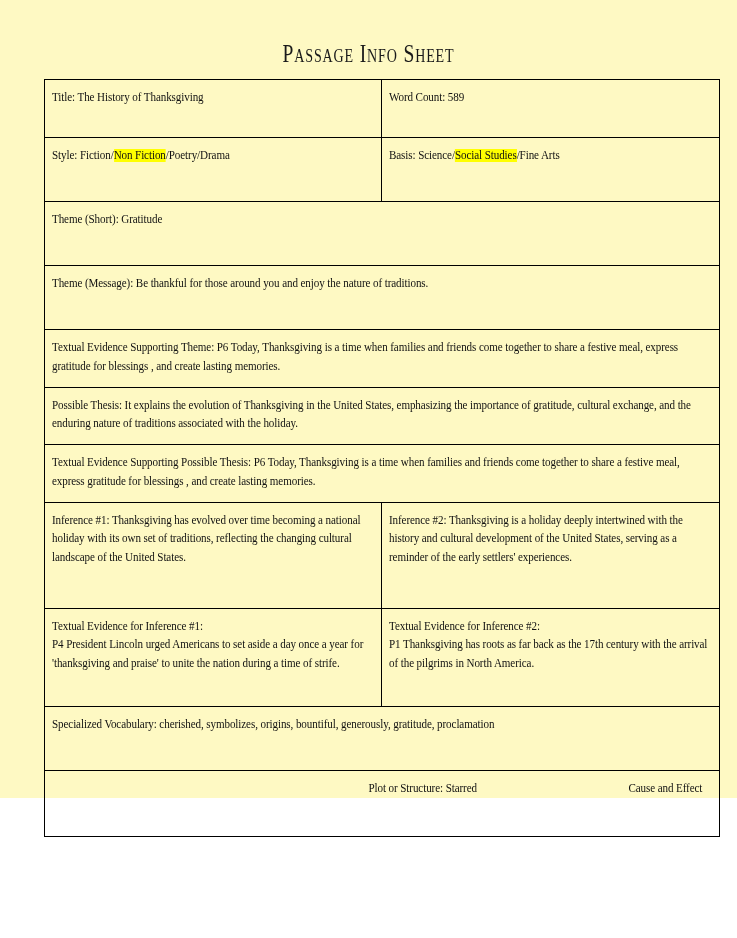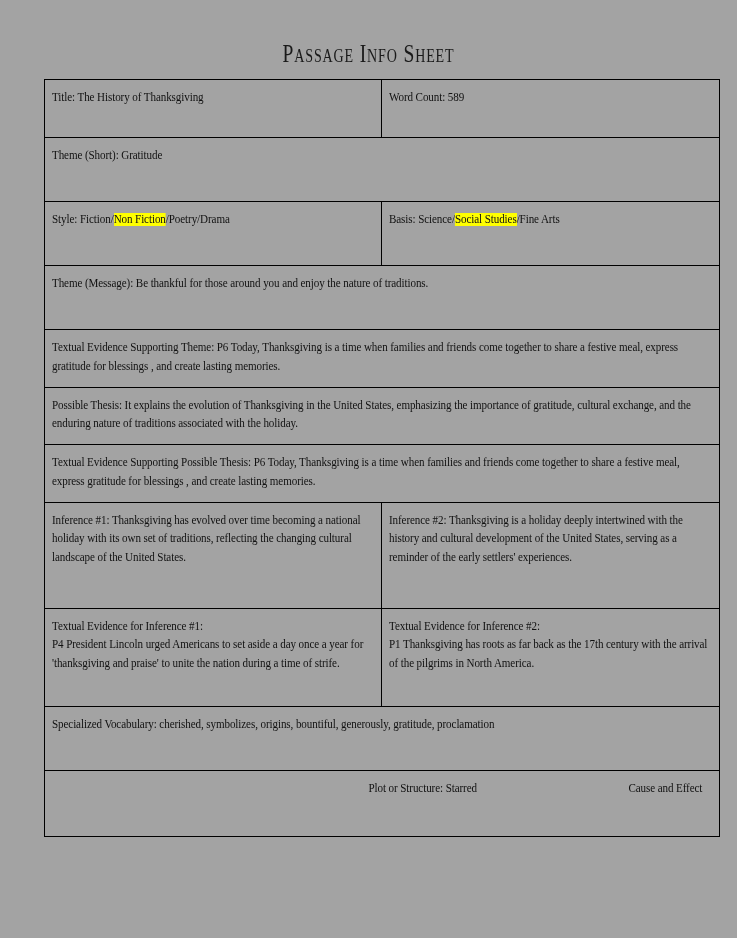--- a/index.html
+++ b/index.html
@@ -10,22 +10,22 @@
   body {
     width: 737px;
     height: 938px;
     font-family: "Liberation Sans", sans-serif;
     color: #000000;
     overflow: hidden;
   }
   .page {
     position: relative;
     width: 737px;
-    height: 938px;
-    background: #a3a3a3;
+    height: 798px;
+    background: #fef9c3;
   }
   .doc-title {
     position: absolute;
     left: 0;
     top: 40px;
     width: 737px;
     text-align: center;
     font-family: "Liberation Serif", serif;
     font-size: 25px;
     font-weight: 400;
@@ -96,31 +96,31 @@
         <td class="col-left pad-short">
           <span class="cell-text">Title: The History of Thanksgiving</span>
         </td>
         <td class="col-right pad-short">
           <span class="cell-text">Word Count: 589</span>
         </td>
       </tr>
 
 
       <tr>
-        <td class="pad-med" colspan="2">
-          <span class="cell-text">Theme (Short): Gratitude</span>
-        </td>
-      </tr>
-
-      <tr>
         <td class="col-left pad-med">
           <span class="cell-text"><span>Style: Fiction/</span><span class="hl">Non Fiction</span><span>/Poetry/Drama</span></span>
         </td>
         <td class="col-right pad-med">
           <span class="cell-text"><span>Basis:  Science/</span><span class="hl">Social Studies</span><span>/Fine Arts</span></span>
+        </td>
+      </tr>
+
+      <tr>
+        <td class="pad-med" colspan="2">
+          <span class="cell-text">Theme (Short): Gratitude</span>
         </td>
       </tr>
 
       <tr>
         <td class="pad-med" colspan="2">
           <span class="cell-text">Theme (Message):  Be thankful for those around you and enjoy the nature of traditions.</span>
         </td>
       </tr>
 
       <tr>

